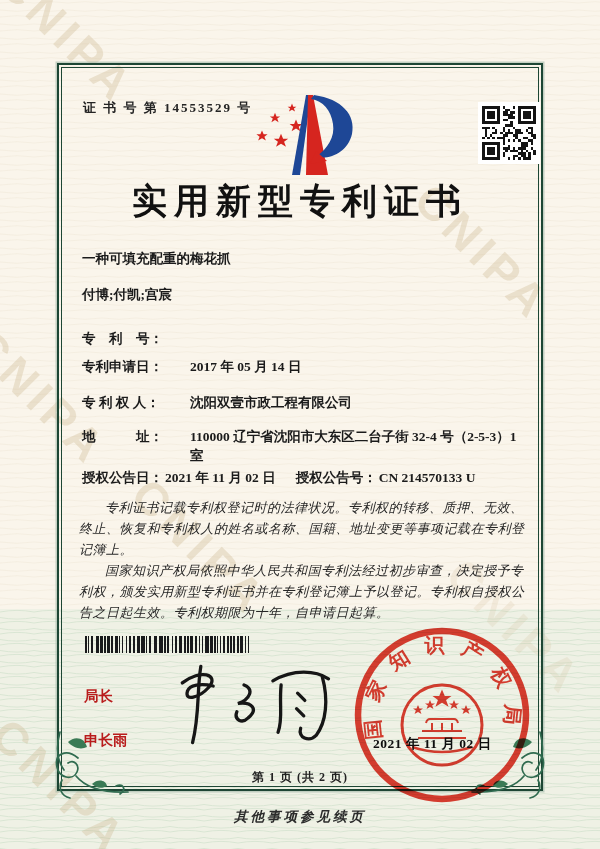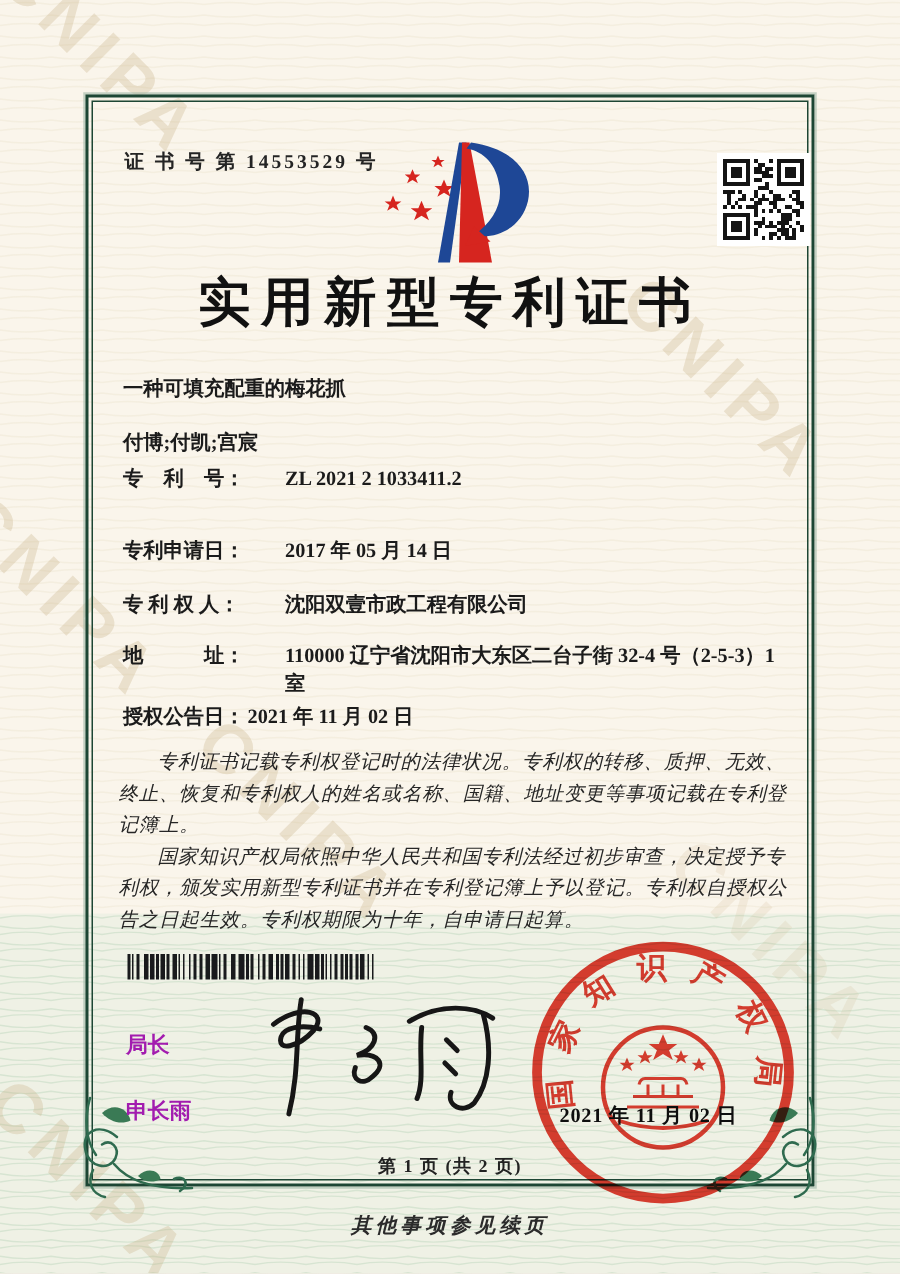--- a/index.html
+++ b/index.html
@@ -38,41 +38,41 @@
   .title {
     position:absolute; left:0; top:178px; width:100%; text-align:center;
     font-size:35px; font-weight:700; letter-spacing:7px; color:#111;
   }
   .fields { position:absolute; left:82px; top:249px; width:448px; font-size:13.5px; font-weight:600; }
   .frow { position:absolute; left:0; display:flex; line-height:19px; }
   .flabel { display:inline-block; width:108px; flex:0 0 108px; }
   .fvalue { display:inline-block; }
   .frow.r-name   { top:0; }
   .frow.r-inv    { top:36px; }
-  .frow.r-pno    { top:60px; }
+  .frow.r-pno    { top:80px; }
   .frow.r-fdate  { top:108px; }
   .frow.r-pat    { top:144px; }
   .frow.r-addr   { top:178px; }
   .frow.r-addr .fvalue { width:336px; }
   .frow.r-grant  { top:219px; }
   .frow.r-grant .pair { display:flex; }
   .frow.r-grant .pair + .pair { margin-left:20px; }
   .frow.r-grant .pair .flabel { width:auto; flex:none; margin-right:2px; }
   .bodytext {
     position:absolute; left:79px; top:497px; width:448px;
     font-size:13px; line-height:21px; font-style:italic; color:#262626;
     font-weight:500;
   }
   .bodytext p { text-indent:2em; letter-spacing:0.5px; }
   .barcode { position:absolute; left:85px; top:636px; height:17px; width:170px; white-space:nowrap; }
   .barcode i { display:inline-block; height:100%; background:#191a1c; vertical-align:top; }
   .signatory {
     position:absolute; left:84px; top:687px;
     font-family:"Liberation Sans","DejaVu Sans",sans-serif;
-    font-weight:700; font-size:14.5px; color:#a21caf;
+    font-weight:700; font-size:14.5px; color:#b91c1c;
   }
   .signatory .sname { margin-top:25px; }
   .signature { position:absolute; left:172px; top:660px; width:175px; height:88px; }
   .seal { position:absolute; left:349px; top:622px; width:186px; height:186px; opacity:0.9; mix-blend-mode:multiply; }
   .seal-date {
     position:absolute; left:373px; top:735px; font-size:13.5px; font-weight:600;
     letter-spacing:0.5px; color:#0e0e0e; z-index:6;
   }
   .page-ind {
     position:absolute; left:0; top:769px; width:100%; text-align:center;
@@ -496,38 +496,41 @@
 
   <div class="fields">
     <div class="frow r-name">
       <span class="fvalue">一种可填充配重的梅花抓</span>
     </div>
     <div class="frow r-inv">
       <span class="fvalue">付博;付凯;宫宸</span>
     </div>
     <div class="frow r-pno">
       <span class="flabel">专　利　号：</span>
-      <span class="fvalue">ZL 2021 2 1033411.2</span>
     </div>
     <div class="frow r-fdate">
       <span class="flabel">专利申请日：</span>
       <span class="fvalue">2017 年 05 月 14 日</span>
     </div>
     <div class="frow r-pat">
       <span class="flabel">专 利 权 人：</span>
       <span class="fvalue">沈阳双壹市政工程有限公司</span>
     </div>
     <div class="frow r-addr">
       <span class="flabel">地　　　址：</span>
       <span class="fvalue">110000 辽宁省沈阳市大东区二台子街 32-4 号（2-5-3）1 室</span>
     </div>
     <div class="frow r-grant">
       <span class="pair">
         <span class="flabel">授权公告日：</span>
         <span class="fvalue">2021 年 11 月 02 日</span>
+      </span>
+      <span class="pair">
+        <span class="flabel">授权公告号：</span>
+        <span class="fvalue">CN 214570133 U</span>
       </span>
     </div>
   </div>
 
   <div class="bodytext">
     <p>专利证书记载专利权登记时的法律状况。专利权的转移、质押、无效、终止、恢复和专利权人的姓名或名称、国籍、地址变更等事项记载在专利登记簿上。</p>
     <p>国家知识产权局依照中华人民共和国专利法经过初步审查，决定授予专利权，颁发实用新型专利证书并在专利登记簿上予以登记。专利权自授权公告之日起生效。专利权期限为十年，自申请日起算。</p>
   </div>
 
   <div class="barcode" id="barcode"><i style="width: 1.6px; margin-right: 1.3px;"></i><i style="width: 1.6px; margin-right: 1.3px;"></i><i style="width: 2.6px; margin-right: 2.3px;"></i><i style="width: 3.4px; margin-right: 1.3px;"></i><i style="width: 2.6px; margin-right: 1.3px;"></i><i style="width: 1.6px; margin-right: 1.3px;"></i><i style="width: 2.6px; margin-right: 1.3px;"></i><i style="width: 1.6px; margin-right: 2.3px;"></i><i style="width: 2.6px; margin-right: 1.3px;"></i><i style="width: 1.6px; margin-right: 1.3px;"></i><i style="width: 1.6px; margin-right: 2.3px;"></i><i style="width: 1.6px; margin-right: 2.3px;"></i><i style="width: 1.6px; margin-right: 2.3px;"></i><i style="width: 1.6px; margin-right: 2.3px;"></i><i style="width: 2.6px; margin-right: 1.3px;"></i><i style="width: 3.4px; margin-right: 1.3px;"></i><i style="width: 1.6px; margin-right: 1.3px;"></i><i style="width: 2.6px; margin-right: 2.3px;"></i><i style="width: 3.4px; margin-right: 2.3px;"></i><i style="width: 3.4px; margin-right: 1.3px;"></i><i style="width: 1.6px; margin-right: 1.3px;"></i><i style="width: 2.6px; margin-right: 2.3px;"></i><i style="width: 1.6px; margin-right: 1.3px;"></i><i style="width: 2.6px; margin-right: 1.3px;"></i><i style="width: 3.4px; margin-right: 2.3px;"></i><i style="width: 1.6px; margin-right: 1.3px;"></i><i style="width: 1.6px; margin-right: 1.3px;"></i><i style="width: 3.4px; margin-right: 1.3px;"></i><i style="width: 2.6px; margin-right: 1.3px;"></i><i style="width: 1.6px; margin-right: 1.3px;"></i><i style="width: 1.6px; margin-right: 2.3px;"></i><i style="width: 3.4px; margin-right: 1.3px;"></i><i style="width: 2.6px; margin-right: 1.3px;"></i><i style="width: 1.6px; margin-right: 1.3px;"></i><i style="width: 1.6px; margin-right: 1.3px;"></i><i style="width: 1.6px; margin-right: 1.3px;"></i><i style="width: 2.6px; margin-right: 1.3px;"></i><i style="width: 2.6px; margin-right: 1.3px;"></i><i style="width: 1.6px; margin-right: 1.3px;"></i><i style="width: 1.6px; margin-right: 2.3px;"></i><i style="width: 1.6px; margin-right: 1.3px;"></i><i style="width: 3.4px; margin-right: 1.3px;"></i><i style="width: 1.6px; margin-right: 1.3px;"></i><i style="width: 1.6px; margin-right: 1.3px;"></i></div>

